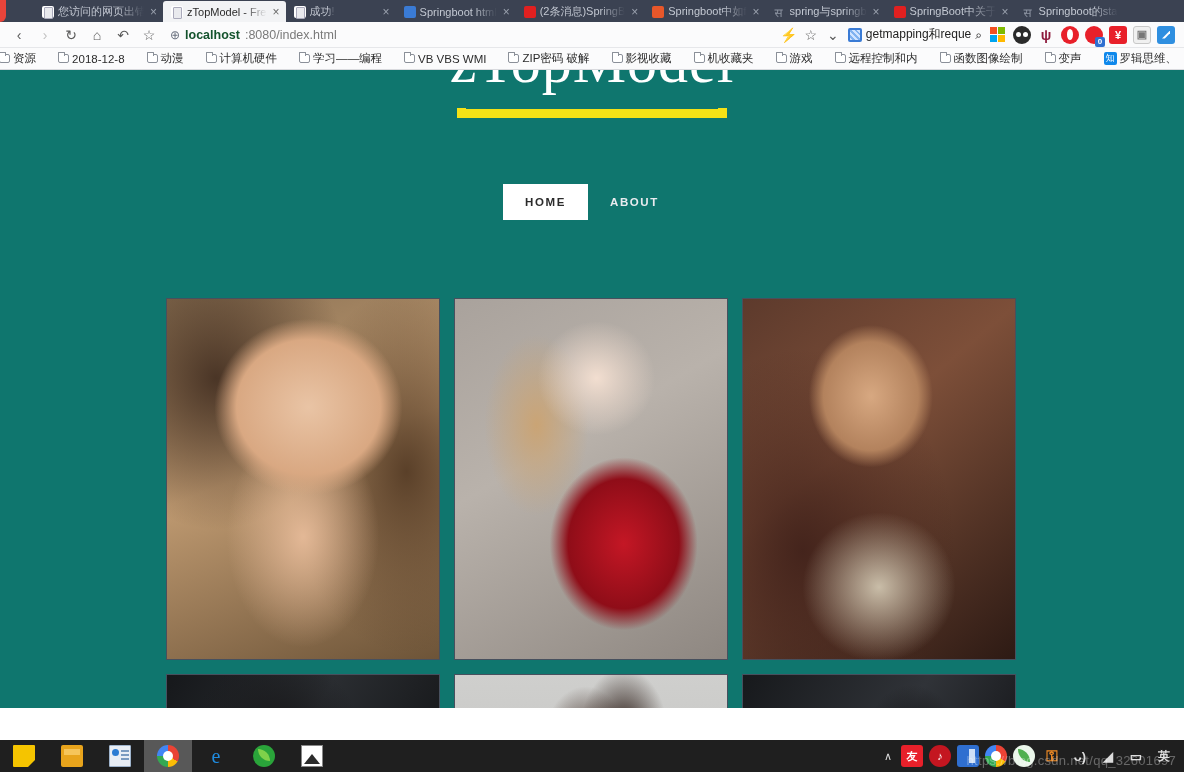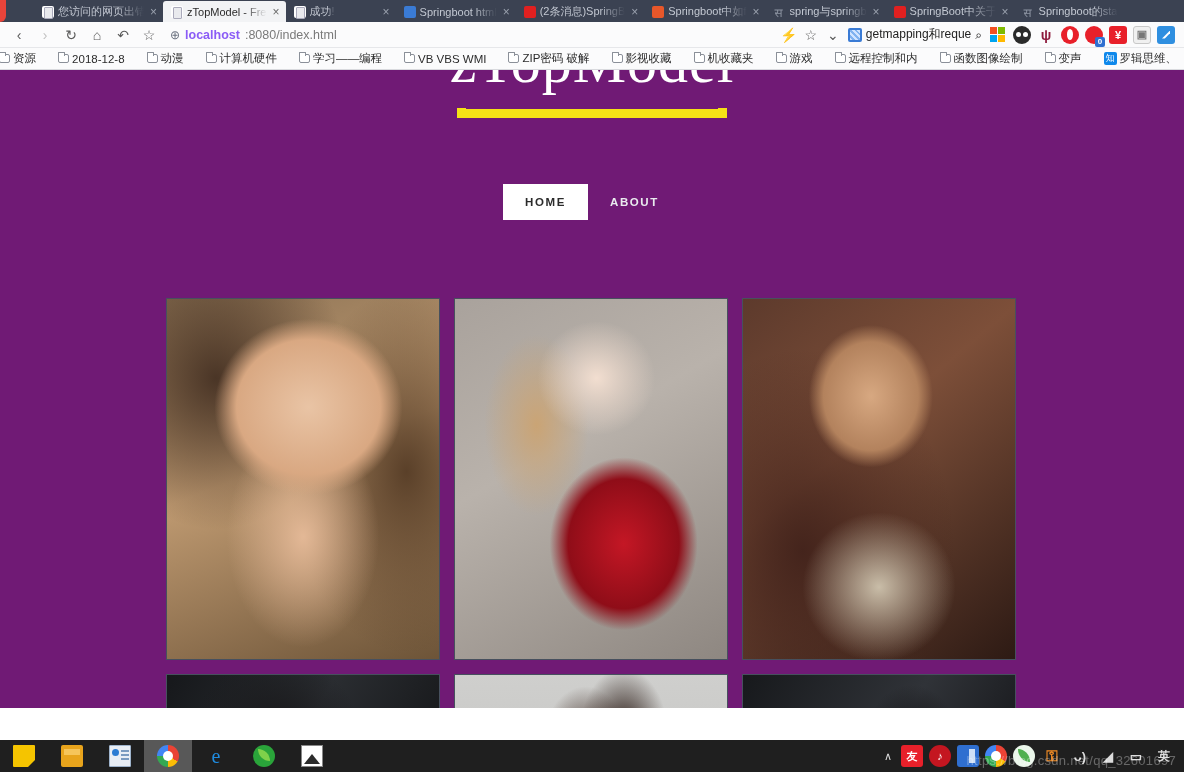--- a/index.html
+++ b/index.html
@@ -67,21 +67,21 @@
   .nav-btn{
     width:26px;height:22px;display:flex;align-items:center;justify-content:center;
     color:#5a5a5a; font-size:14px; flex:0 0 auto;
   }
   .nav-btn.disabled{ color:#c2c2c2; }
   .omnibox{
     flex:1 1 auto; display:flex; align-items:center; gap:5px;
     margin-left:8px; height:22px; font-size:12.5px; color:#222; min-width:0;
   }
   .omnibox .shield{ color:#6b7280; font-size:12px; }
-  .url-host{ font-weight:bold; color:#8b5cf6; }
+  .url-host{ font-weight:bold; color:#14532d; }
   .url-path{ color:#7a7a7a; }
   .addr-right{ display:flex; align-items:center; gap:0; flex:0 0 auto; }
   .addr-right .nav-btn{ width:22px; }
   .search-pill{
     display:flex; align-items:center; gap:4px; font-size:12px; color:#222;
     padding:0 4px; max-width:150px; overflow:hidden; white-space:nowrap;
   }
   .search-pill .sicon{
     width:14px;height:14px;background:#3a7bd5;border-radius:2px;flex:0 0 14px;
     position:relative;
@@ -148,21 +148,21 @@
   }
   .bm-zhi{
     width:13px;height:13px;flex:0 0 13px;background:#0f88eb;color:#fff;
     font-size:9px;line-height:13px;text-align:center;border-radius:2px;
   }
   .bm-clip{ display:inline-block; }
 
   
   .page{
     position:absolute; left:0; right:0; top:70px; bottom:32px;
-    background:#701a75; overflow:hidden;
+    background:#0f766e; overflow:hidden;
   }
   .site-header{
     text-align:center; position:relative;
   }
   .site-title{
     font-family:"Liberation Serif", serif;
     font-size:60px; color:#ffffff; letter-spacing:1px;
     line-height:1; margin-top:-38px; font-weight:400;
   }
   .title-rule{

